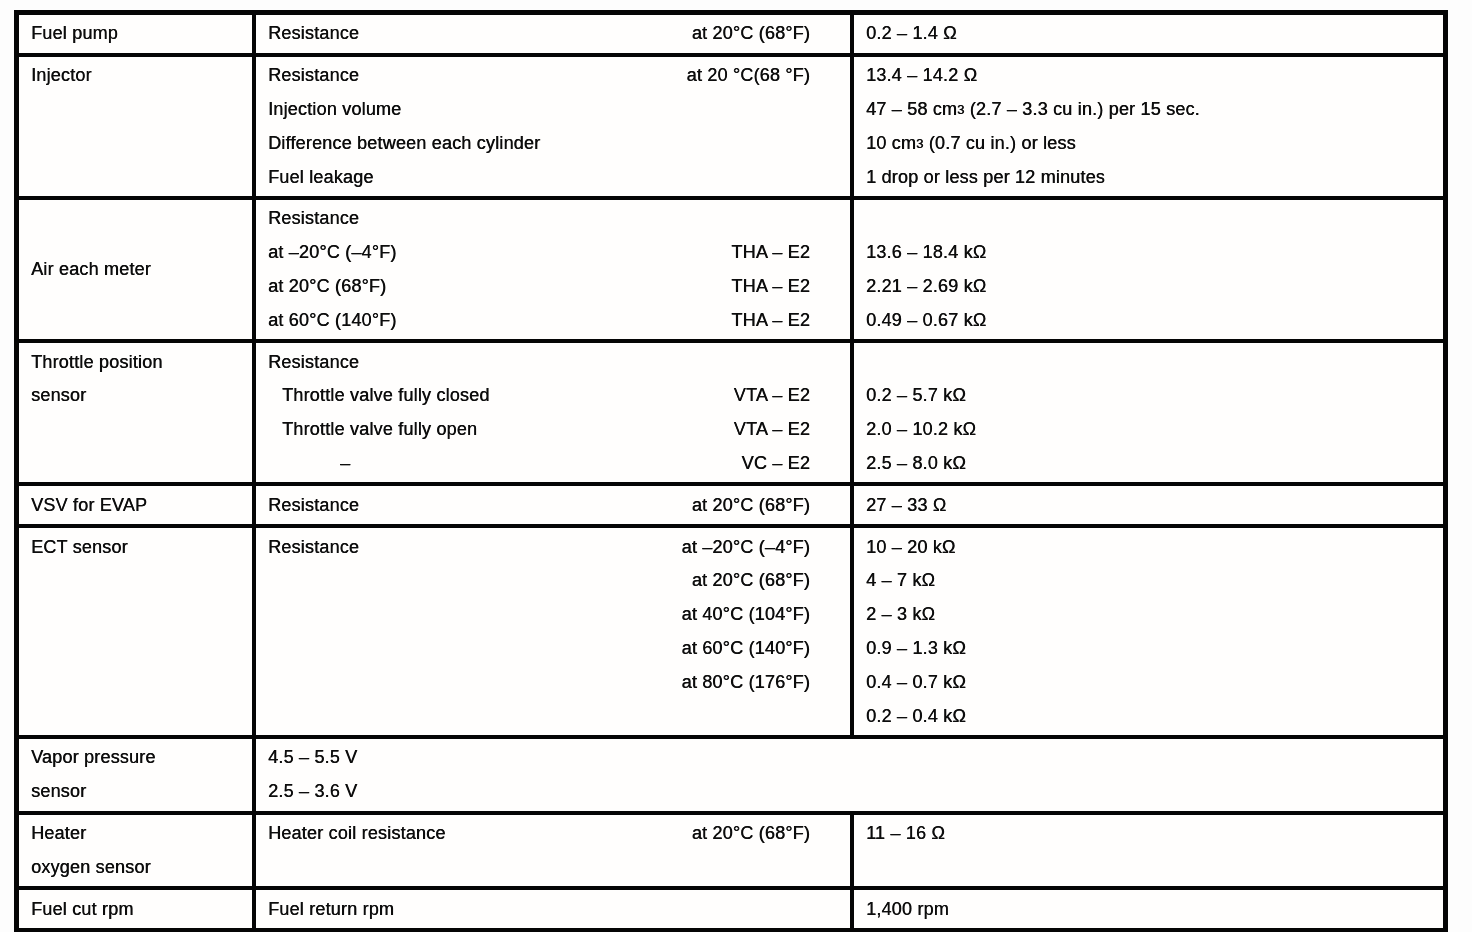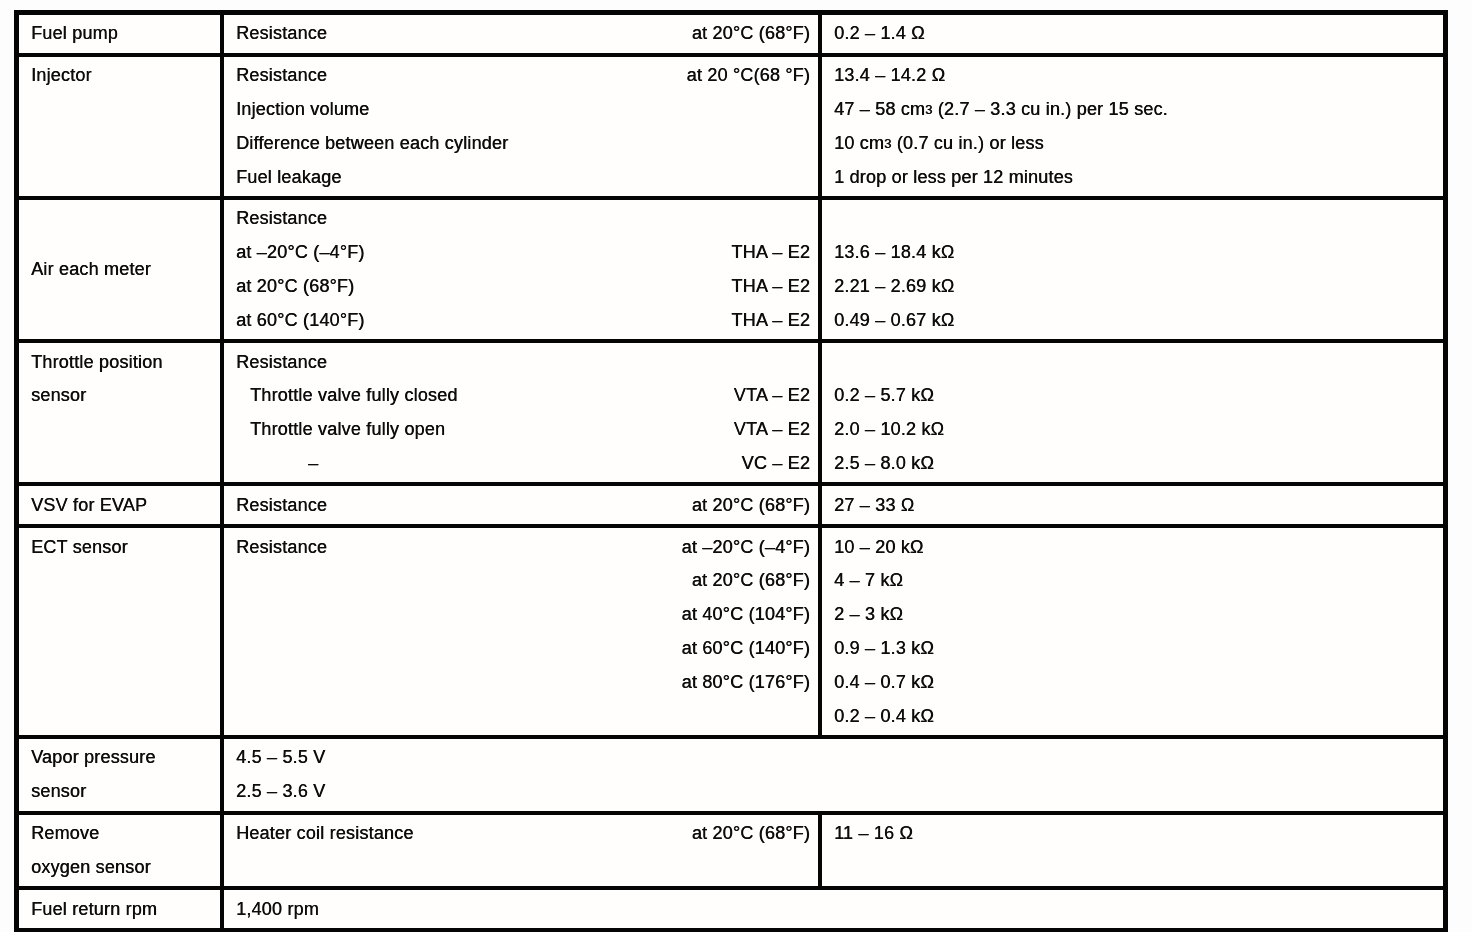--- a/index.html
+++ b/index.html
@@ -38,20 +38,21 @@
   .cell {
     box-sizing: border-box;
     padding: 2px 8px 2px 12px;
     font-size: 18px;
     letter-spacing: 0.2px;
     
     text-shadow: 0.4px 0 0 currentColor;
   }
   .cell + .cell {
     border-left: 4px solid #050505;
+    margin-left: 32px;
   }
   .component-cell {
     display: flex;
     flex-direction: column;
   }
   .component-cell.v-center { justify-content: center; }
   .component-cell.v-top { justify-content: flex-start; }
   .comp-line {
     height: 33.8px;
     display: flex;
@@ -233,34 +234,37 @@
           <div class="comp-line">Vapor pressure</div>
           <div class="comp-line">sensor</div>
         </div>
     <div class="cell value-cell">
           <div class="line">4.5 – 5.5 V</div>
           <div class="line">2.5 – 3.6 V</div>
         </div>
   </div>
       <div class="spec-row">
     <div class="cell component-cell v-top">
-          <div class="comp-line">Remove</div>
+          <div class="comp-line">Heater</div>
           <div class="comp-line">oxygen sensor</div>
         </div>
     <div class="cell condition-cell">
           <div class="line">
             <span class="cond-left">Heater coil resistance</span>
             <span class="cond-right">at 20°C (68°F)</span>
           </div>
         </div>
     <div class="cell value-cell">
           <div class="line">11 – 16 Ω</div>
         </div>
   </div>
       <div class="spec-row">
+    <div class="cell component-cell v-center">
+          <div class="comp-line">Fuel cut rpm</div>
+        </div>
     <div class="cell condition-cell">
           <div class="line">
             <span class="cond-left">Fuel return rpm</span>
             <span class="cond-right"></span>
           </div>
         </div>
     <div class="cell value-cell">
           <div class="line">1,400 rpm</div>
         </div>
   </div>

